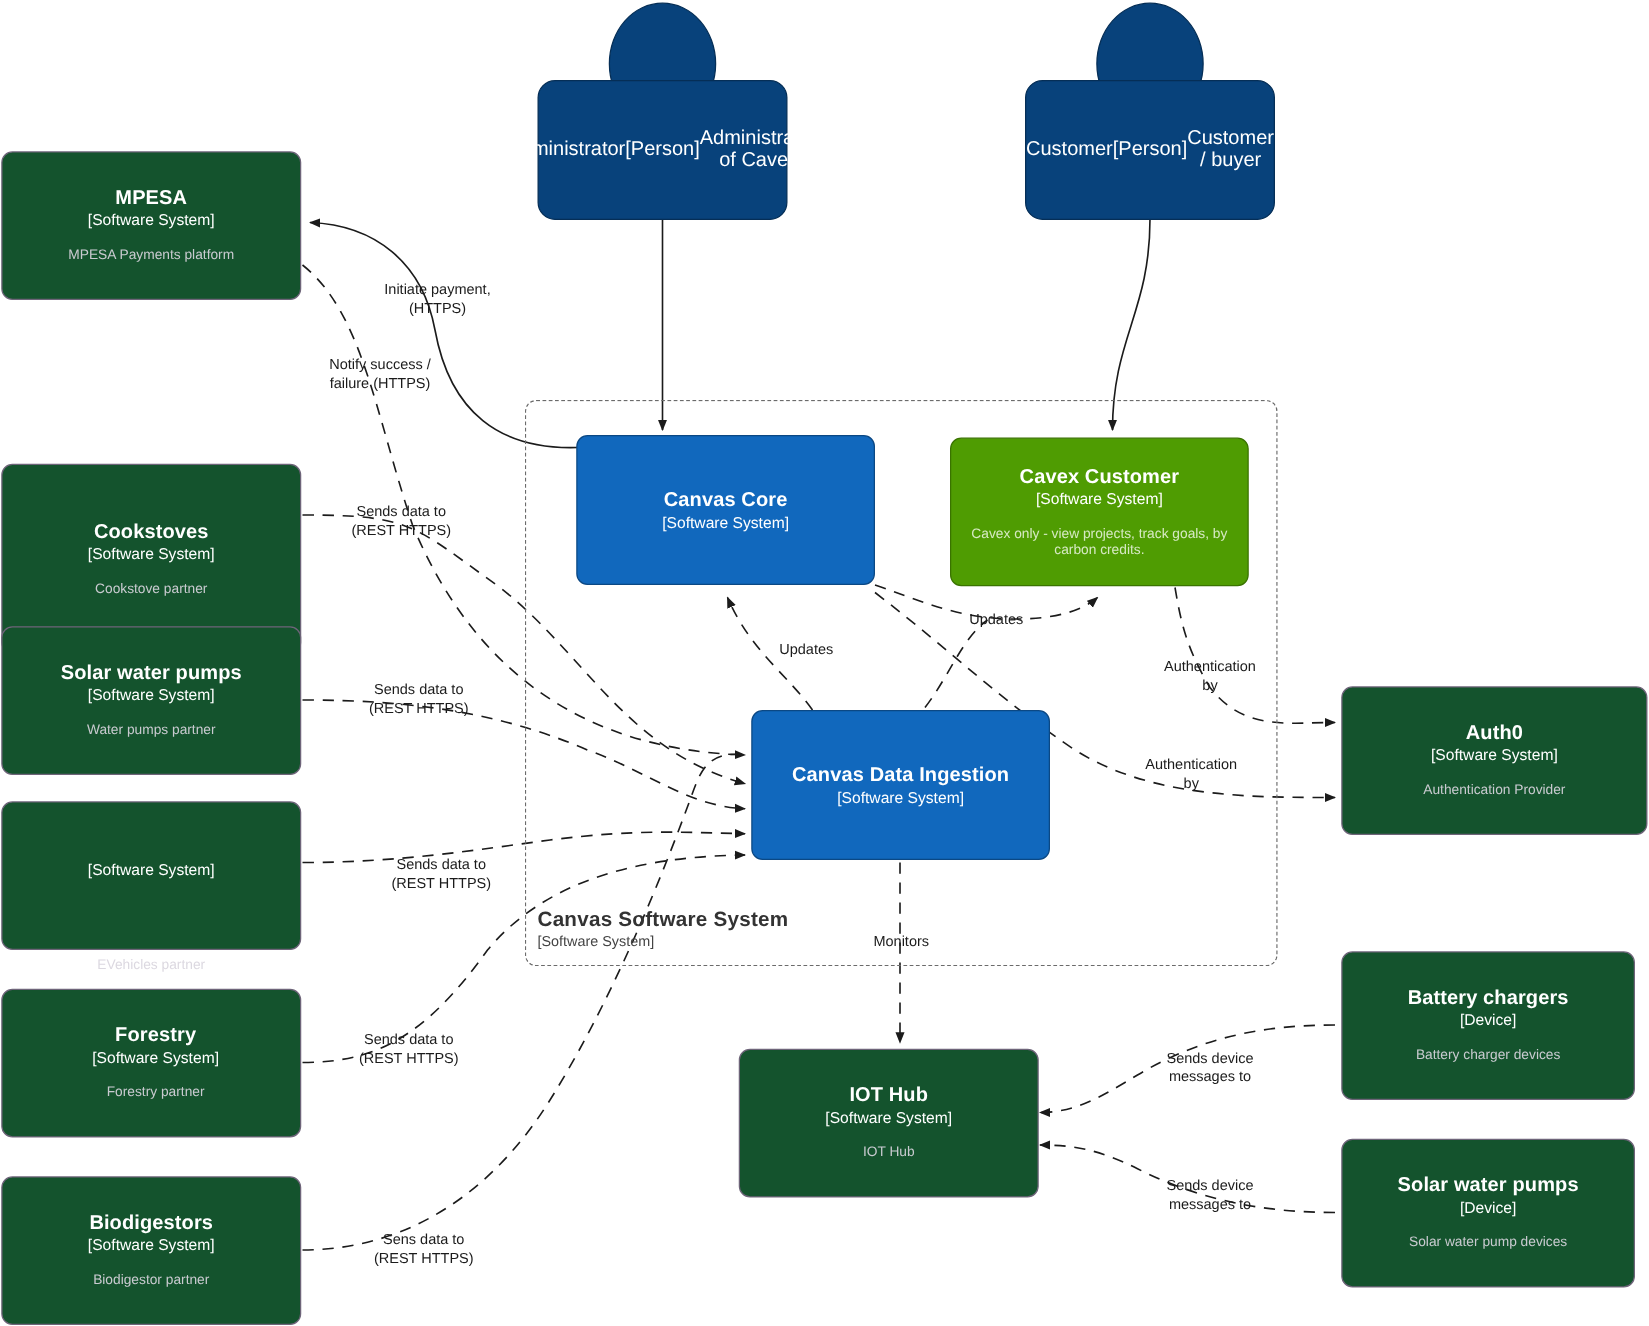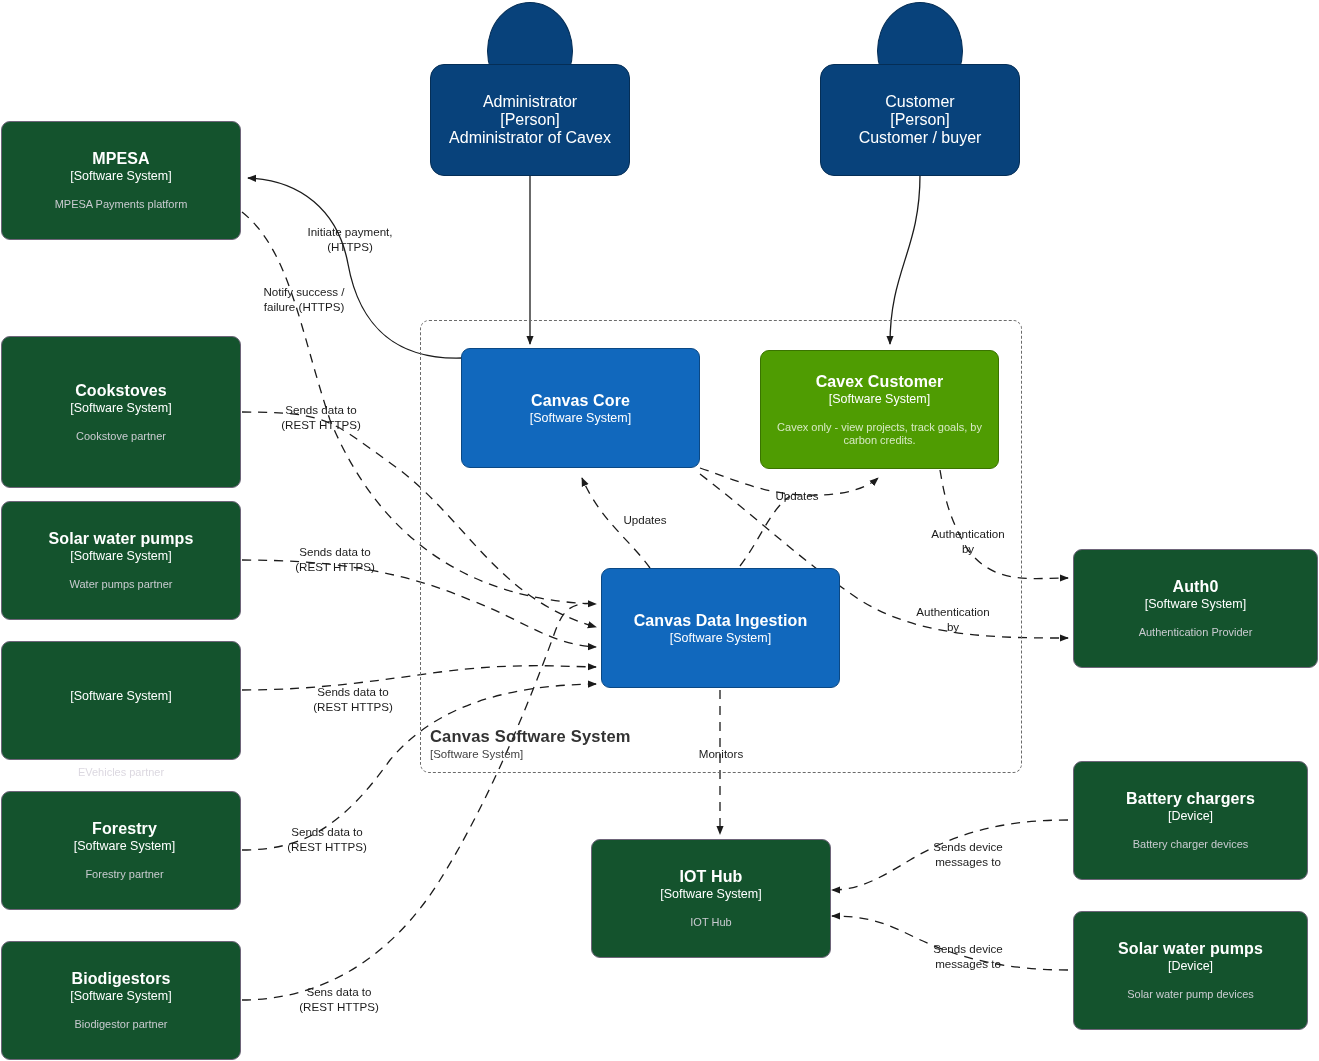--- a/index.html
+++ b/index.html
@@ -83,21 +83,21 @@
   .person-body {
     position: absolute;
     top: 62px;
     left: 0;
     width: 100%;
     height: 112px;
     border-radius: 14px;
     background: #08427b;
     border: 1px solid #052e56;
     display: flex;
-    flex-direction: column;
+    flex-direction: row;
     align-items: center;
     justify-content: center;
     text-align: center;
     color: #ffffff;
     padding: 4px 10px;
     box-sizing: border-box;
   }
 
   .boundary {
     position: absolute;
@@ -222,21 +222,21 @@
     <div class="n-title">Canvas Data Ingestion</div>
     <div class="n-type">[Software System]</div>
   </div>
 
   <div class="node sys-ext" style="left:1px; top:121px; width:240px; height:119px;">
     <div class="n-title">MPESA</div>
     <div class="n-type">[Software System]</div>
     <div class="n-desc">MPESA Payments platform</div>
   </div>
 
-  <div class="node sys-ext" style="left:1px; top:336px; width:240px; height:152px;">
+  <div class="node sys-ext" style="left:1px; top:371px; width:240px; height:152px;">
     <div class="n-title">Cookstoves</div>
     <div class="n-type">[Software System]</div>
     <div class="n-desc">Cookstove partner</div>
   </div>
 
   <div class="node sys-ext" style="left:1px; top:501px; width:240px; height:119px;">
     <div class="n-title">Solar water pumps</div>
     <div class="n-type">[Software System]</div>
     <div class="n-desc">Water pumps partner</div>
   </div>

